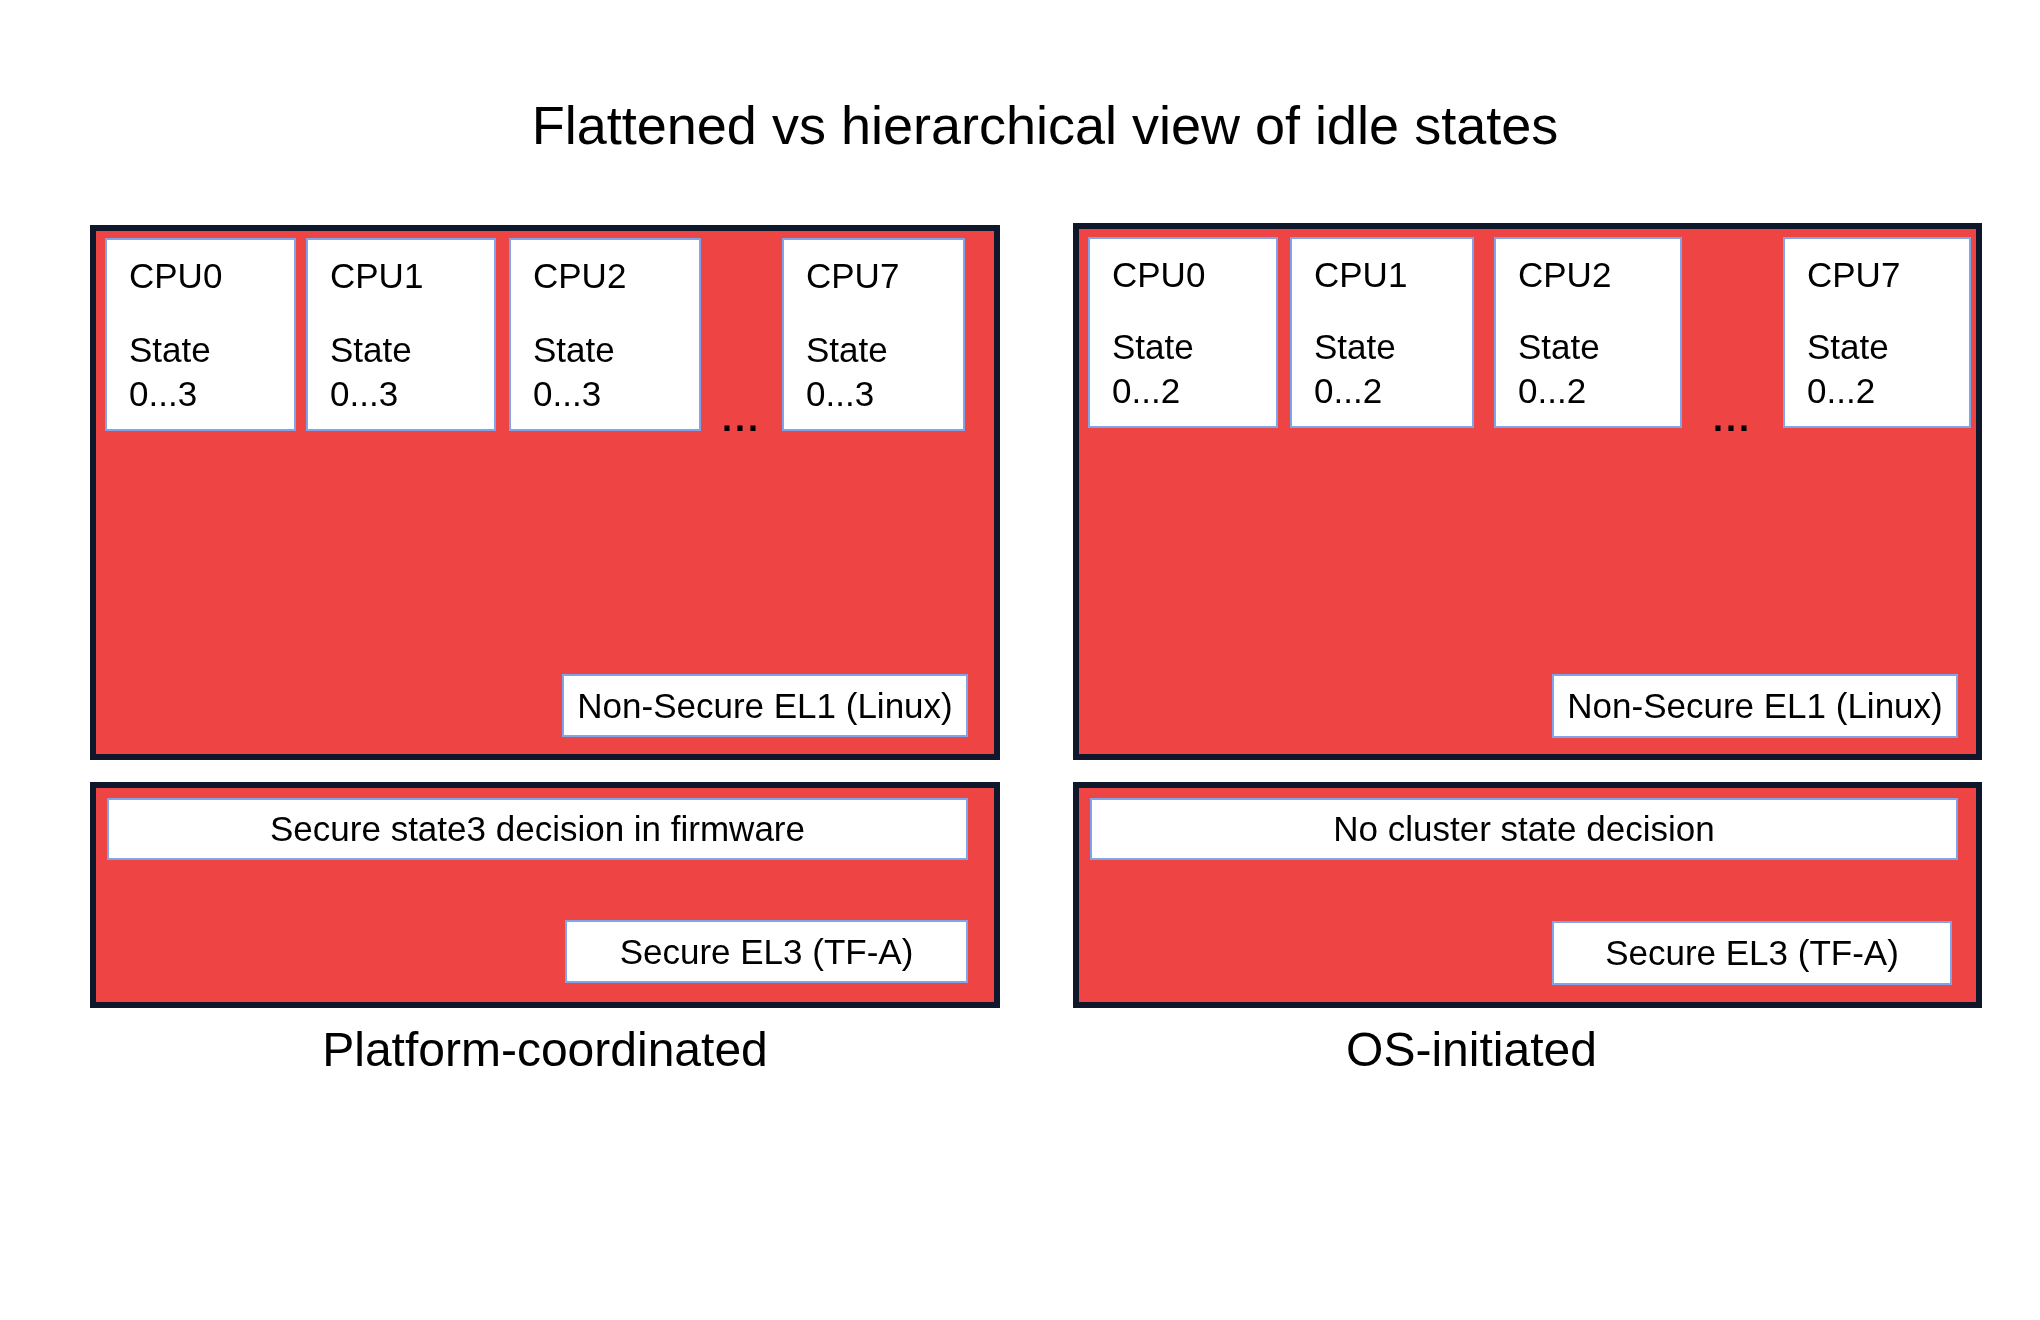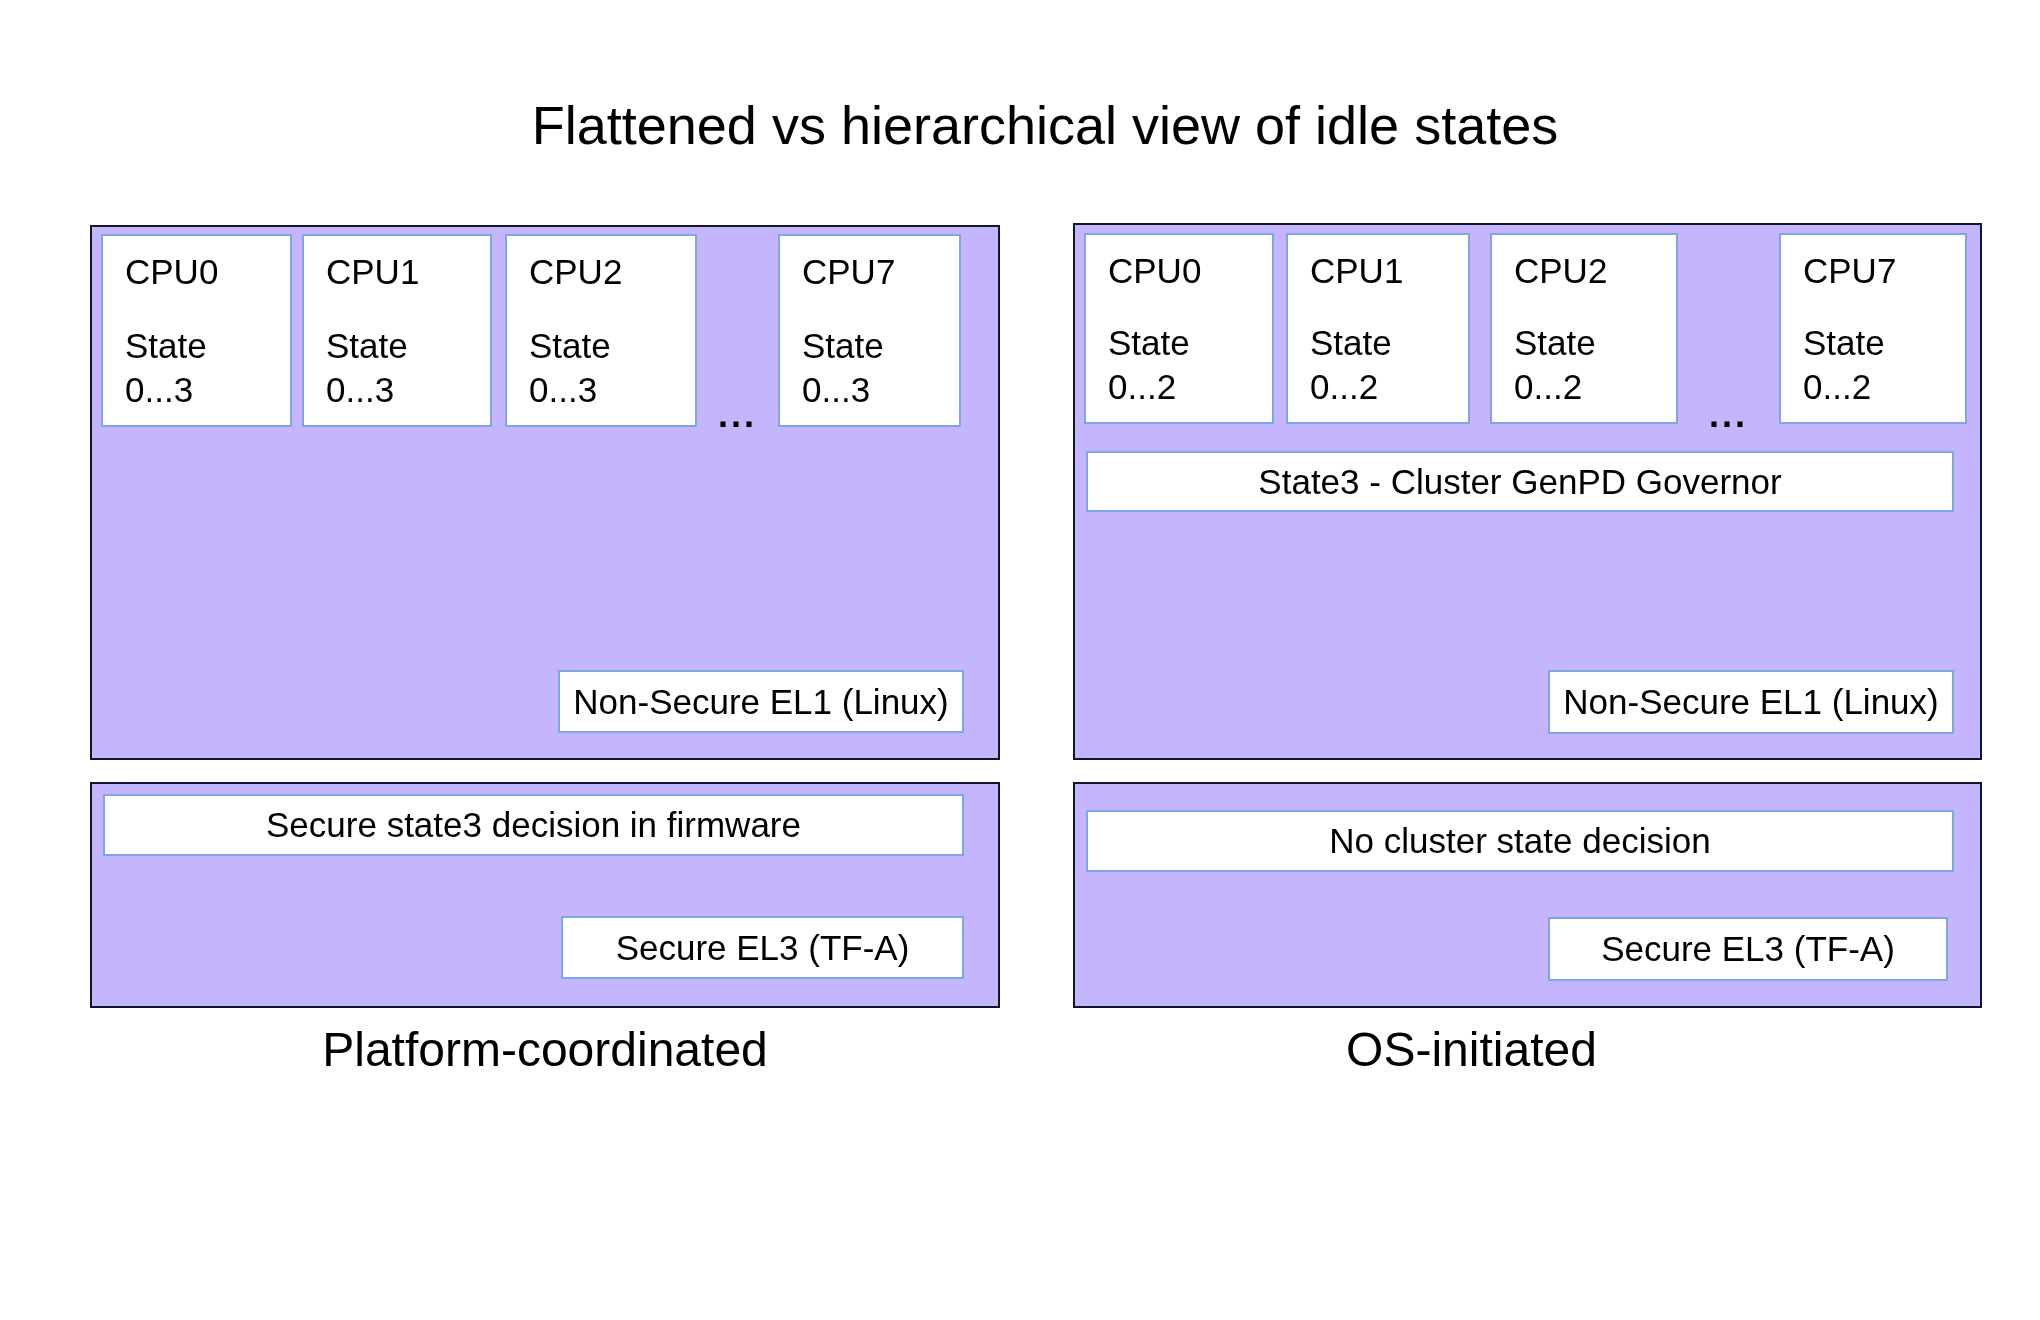--- a/index.html
+++ b/index.html
@@ -5,21 +5,21 @@
   html,body{margin:0;padding:0;background:#ffffff;}
   .canvas{
     position:relative;width:2040px;height:1320px;background:#ffffff;
     font-family:"Liberation Sans", sans-serif;color:#000;overflow:hidden;margin-left:25px;
   }
   .title{
     position:absolute;top:96px;left:0;width:100%;text-align:center;
     font-size:54px;line-height:1.1;
   }
   .panel{
-    position:absolute;border:2px solid #0f172a;background:#c4b5fd;
+    position:absolute;border:6px solid #0f172a;background:#ef4444;
     box-sizing:border-box;
     text-decoration:underline;
   }
   .lightbox{
     position:absolute;border:2px solid #7da5e8;background:#ffffff;
     box-sizing:border-box;display:flex;align-items:center;justify-content:center;
     font-size:35px;text-align:center;
   }
   .cpu{
     position:absolute;border:2px solid #7da5e8;background:#ffffff;
@@ -86,26 +86,25 @@
     <div class="cpu" style="left:415px;top:8px;width:188px;height:191px;">
       <span>CPU2</span>
       <span class="state"><span>State</span><br><span>0...2</span></span>
     </div>
     <div class="ellipsis" style="left:603px;top:172px;width:101px;">...</div>
     <div class="cpu" style="left:704px;top:8px;width:188px;height:191px;">
       <span>CPU7</span>
       <span class="state"><span>State</span><br><span>0...2</span></span>
     </div>
 
-    <div class="lightbox" style="left:11px;top:226px;width:868px;height:61px;">State3 - Cluster GenPD Governor</div>
 
 
     <div class="lightbox" style="left:473px;top:445px;width:406px;height:64px;">Non-Secure EL1 (Linux)</div>
   </div>
 
   <div class="panel" style="left:1048px;top:782px;width:909px;height:226px;">
-    <div class="lightbox" style="left:11px;top:26px;width:868px;height:62px;">No cluster state decision</div>
+    <div class="lightbox" style="left:11px;top:10px;width:868px;height:62px;">No cluster state decision</div>
     <div class="lightbox" style="left:473px;top:133px;width:400px;height:64px;">Secure EL3 (TF-A)</div>
   </div>
 
   <div class="caption" style="left:992px;top:1022px;width:909px;">OS-initiated</div>
 
 </div>
 
 </body></html>

